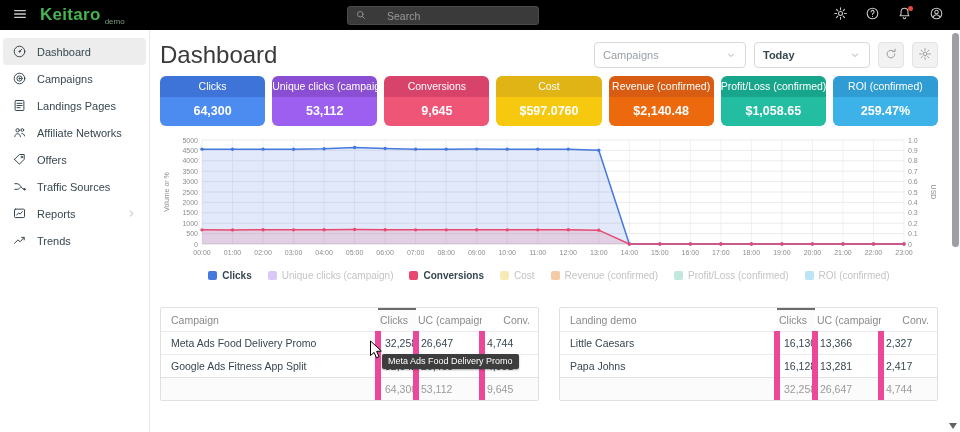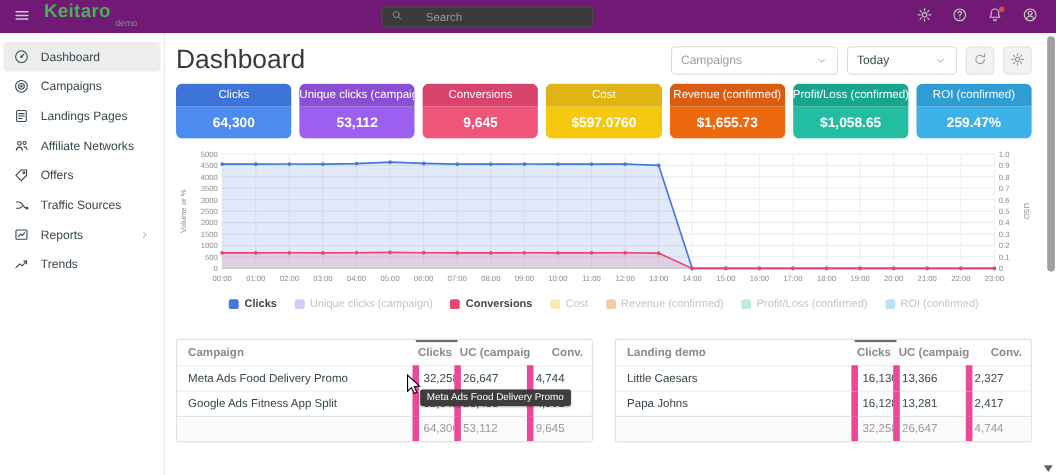--- a/index.html
+++ b/index.html
@@ -1,20 +1,20 @@
 <!DOCTYPE html>
 <html><head>
 <meta charset="utf-8">
 <style>
   *{box-sizing:border-box;margin:0;padding:0}
   html,body{width:960px;height:432px;overflow:hidden}
   body{position:relative;font-family:"Liberation Sans",sans-serif;background:#fff;color:#37474f}
 
   
-  .topbar{height:30px;background:#701a75;display:flex;padding:0 12px;position:relative;z-index:5}
+  .topbar{height:30px;background:#000000;display:flex;align-items:center;padding:0 12px;position:relative;z-index:5}
   .hamburger-btn{background:none;border:none;color:#c9c9c9;display:flex;align-items:center;cursor:pointer}
   .logo{color:#46b450;font-weight:800;font-size:17px;letter-spacing:.3px;margin-left:12px}
   .logo-badge{color:#7e9a7e;font-size:8px;margin-left:4px;align-self:flex-start;margin-top:17px}
   .search{position:absolute;left:347px;top:6px;width:192px;height:19px;background:#3a3a3a;border:1px solid #4a4a4a;border-radius:3px;display:flex;align-items:center;padding:0 7px;gap:20px;color:#9a9a9a}
   .search input{background:transparent;border:none;outline:none;color:#ddd;font-size:10.5px;width:100%;font-family:"Liberation Sans",sans-serif}
   .search input::placeholder{color:#9a9a9a}
   .top-right{margin-left:auto;display:flex;gap:8px;align-items:center}
   .top-btn{width:24px;height:24px;background:none;border:none;color:#c7c7c7;display:flex;align-items:center;justify-content:center;position:relative;cursor:pointer}
   .bell-dot{position:absolute;top:3px;right:3px;width:5px;height:5px;border-radius:50%;background:#e5483f}
 
@@ -28,21 +28,21 @@
   .side-chevron{color:#9e9e9e;display:flex}
   .main{flex:1;padding:6px 22px 0 10px;position:relative}
 
   
   .header-row{display:flex;align-items:center;height:38px}
   .page-title{font-size:24px;font-weight:400;color:#3a3a3a}
   .controls{margin-left:auto;display:flex;gap:8px;align-items:center}
   .select{height:26px;border:1px solid #d9d9d9;border-radius:4px;display:flex;align-items:center;padding:0 8px;font-size:11px;background:#fff;cursor:pointer}
   .select .chev{margin-left:auto;color:#9aa0a6;display:flex}
   .select.campaigns{width:152px;color:#9aa0a6}
-  .select.range{width:100px;color:#37474f;font-weight:400}
+  .select.range{width:116px;color:#37474f;font-weight:700}
   .icon-btn{width:26px;height:26px;border:1px solid #e3e3e3;background:#f2f2f2;border-radius:4px;color:#9a9a9a;display:flex;align-items:center;justify-content:center;cursor:pointer}
 
   
   .cards{display:flex;gap:7px;margin-top:2px}
   .stat-card{flex:1;border-radius:6px;overflow:hidden;color:#fff;text-align:center}
   .stat-head{font-size:10.5px;line-height:21px;white-space:nowrap;overflow:hidden}
   .stat-body{font-size:12.5px;line-height:29px;font-weight:700}
 
   
   .chart-wrap{margin-top:10px}
@@ -50,21 +50,21 @@
   .legend{display:flex;justify-content:center;gap:16px;margin-top:4px;font-size:10px;align-items:center}
   .legend-item{display:flex;align-items:center;gap:5px;cursor:pointer}
   .legend-swatch{width:9px;height:9px;border-radius:2px;flex:none}
   .legend-label{color:#37474f;font-weight:700}
   .legend-item.muted .legend-label{color:#c4c4c4;font-weight:400}
 
   
   .tables{display:flex;gap:20px;margin-top:26px}
   .table-card{flex:1;border:1px solid #e0e0e0;border-radius:2px;overflow:hidden;background:#fff}
   table{width:100%;border-collapse:collapse;table-layout:fixed;font-size:10.5px}
-  th{height:22px;font-weight:700;color:#8a8a8a;text-align:left;padding:0 6px 0 10px;white-space:nowrap;overflow:hidden;cursor:pointer}
+  th{height:22px;font-weight:400;color:#8a8a8a;text-align:left;padding:0 6px 0 10px;white-space:nowrap;overflow:hidden;cursor:pointer}
   th.cnum{text-align:right;padding:0 8px 0 2px}
   th.sorted{border-top:2px solid #6b6b6b;background:#fcfcfc}
   td{height:23px;color:#37474f;border-top:1px solid #ececec;padding:0 6px 0 10px;white-space:nowrap;overflow:hidden}
   td.cnum{text-align:left;border-left:6px solid #ec4899;padding:0 8px 0 2px}
   td.clip{padding:0 2px 0 4px}
   tfoot td{color:#9a9a9a;background:#fbfbfb;border-top:1px solid #e0e0e0}
 
   
   .tooltip{position:absolute;left:382px;top:354px;background:#3d3d3d;color:#fff;font-size:9px;line-height:11px;padding:2px 6px;border-radius:2px;white-space:nowrap;box-shadow:0 1px 2px rgba(0,0,0,.35);z-index:20}
   .cursor{position:absolute;left:369px;top:340px;z-index:21}
@@ -238,21 +238,21 @@
         <div class="stat-card">
           <div class="stat-head" style="background:#D8436B">Conversions</div>
           <div class="stat-body" style="background:#EF5577">9,645</div>
         </div>
         <div class="stat-card">
           <div class="stat-head" style="background:#DFB414">Cost</div>
           <div class="stat-body" style="background:#F6C90F">$597.0760</div>
         </div>
         <div class="stat-card">
           <div class="stat-head" style="background:#D85C12">Revenue (confirmed)</div>
-          <div class="stat-body" style="background:#EC690E">$1,655.73</div>
+          <div class="stat-body" style="background:#EC690E">$2,140.48</div>
         </div>
         <div class="stat-card">
           <div class="stat-head" style="background:#17A68C">Profit/Loss (confirmed)</div>
           <div class="stat-body" style="background:#23BDA2">$1,058.65</div>
         </div>
         <div class="stat-card">
           <div class="stat-head" style="background:#2F9DD4">ROI (confirmed)</div>
           <div class="stat-body" style="background:#3DB2E8">259.47%</div>
         </div>
       </div>

